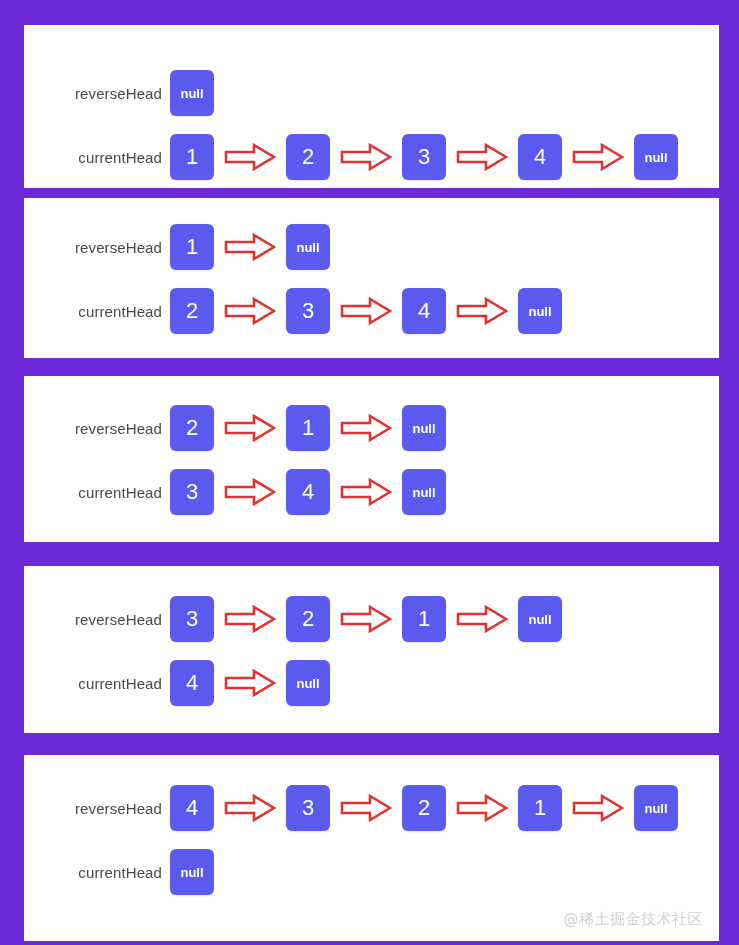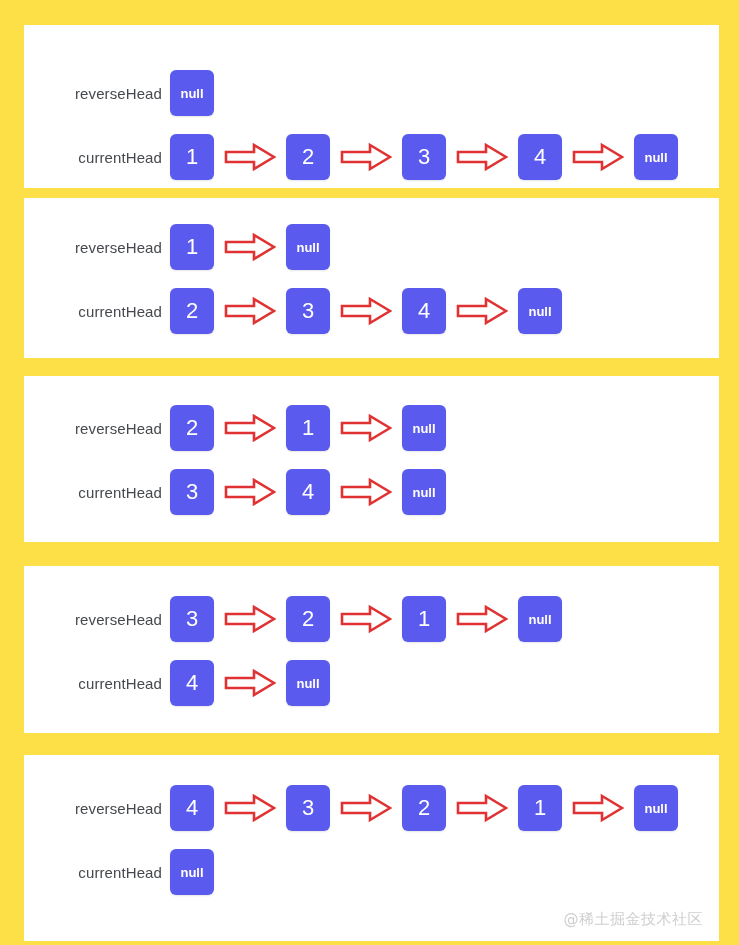--- a/index.html
+++ b/index.html
@@ -12,21 +12,21 @@
     height: 945px;
     overflow: hidden;
     font-family: "Liberation Sans", "DejaVu Sans", sans-serif;
     position: relative;
   }
 
   #stage {
     position: relative;
     width: 739px;
     height: 945px;
-    background: #fde047;
+    background: #6d28d9;
   }
 
   .panel {
     position: absolute;
     left: 24px;
     width: 695px;
     background: #ffffff;
     box-sizing: border-box;
     overflow: hidden;
   }

